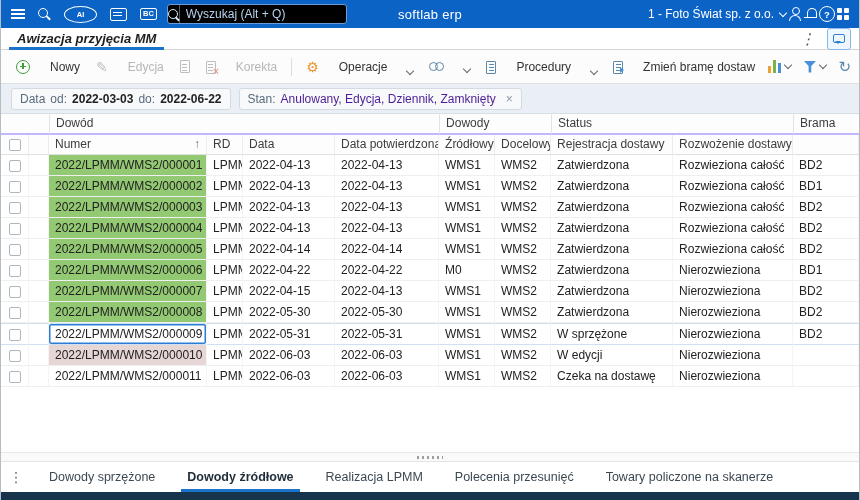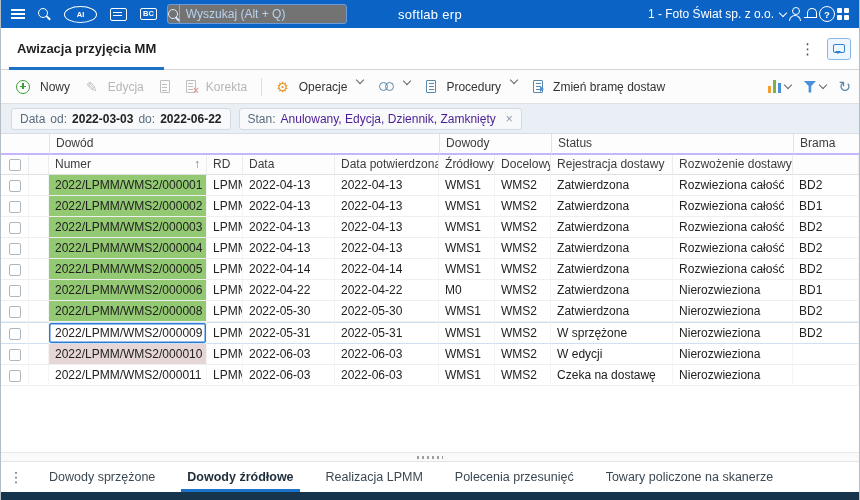--- a/index.html
+++ b/index.html
@@ -17,52 +17,52 @@
   .tb-cluster { display:flex; align-items:center; gap:13px; }
   .burger { width:14px; height:10px; border-top:2px solid #fff; border-bottom:2px solid #fff; position:relative; }
   .burger::before { content:""; position:absolute; left:0; right:0; top:2px; height:2px; background:#fff; }
   .mag { position:relative; width:13px; height:13px; display:inline-block; color:#fff; }
   .mag::before { content:""; position:absolute; width:8px; height:8px; border:1.5px solid currentColor; border-radius:50%; left:0; top:0; }
   .mag::after { content:""; position:absolute; width:5px; height:1.5px; background:currentColor; transform:rotate(45deg); left:7.5px; top:9.5px; }
   .ai-badge { width:33px; height:17px; border:1px solid #fff; border-radius:50%; font-size:7.5px; display:flex; align-items:center; justify-content:center; font-weight:bold; }
   .card-ico { width:17px; height:13px; border:1.3px solid #fff; border-radius:2px; position:relative; }
   .card-ico::before { content:""; position:absolute; left:2px; top:3px; width:9px; height:1.3px; background:#fff; box-shadow:0 3px 0 #fff; }
   .bc-badge { border:1px solid #fff; border-radius:2px; font-size:7.5px; font-weight:bold; padding:1px 2px; line-height:1; }
-  .tb-search { width:180px; height:20px; margin-left:10px; background:#737373; border:1px solid #6a9dd8; border-radius:3px; display:flex; align-items:center; overflow:hidden; }
+  .tb-search { width:180px; height:20px; margin-left:10px; background:#000000; border:1px solid #6a9dd8; border-radius:3px; display:flex; align-items:center; overflow:hidden; }
   .tb-search .s-ico { width:22px; height:100%; display:flex; align-items:center; justify-content:center; border-right:1px solid rgba(255,255,255,0.35); }
   .tb-search .s-ico .mag { width:11px; height:11px; color:#d9e8fa; }
   .tb-search input { flex:1; border:none; background:transparent; outline:none; color:#e8f1fb; font-size:12px; padding:0 6px; font-family:"Liberation Sans", sans-serif; }
   .tb-search input::placeholder { color:#b9d2ef; }
   .brand { position:absolute; left:50%; transform:translateX(-50%); font-size:13px; letter-spacing:0.3px; }
   .tb-right { margin-left:auto; display:flex; align-items:center; gap:2px; }
   .company { display:flex; align-items:center; gap:6px; font-size:12px; }
   .chev { width:6px; height:6px; border-right:1.4px solid currentColor; border-bottom:1.4px solid currentColor; transform:rotate(45deg); display:inline-block; margin-top:-3px; }
   .person { position:relative; width:14px; height:14px; }
   .person::before { content:""; position:absolute; top:0; left:4px; width:6px; height:6px; border:1.4px solid #fff; border-radius:50%; }
   .person::after { content:""; position:absolute; bottom:0; left:1px; width:10px; height:5px; border:1.4px solid #fff; border-bottom:none; border-radius:7px 7px 0 0; }
   .bell { position:relative; width:13px; height:13px; }
   .bell::before { content:""; position:absolute; top:0; left:2.5px; width:8px; height:8px; border:1.4px solid #fff; border-bottom:none; border-radius:5px 5px 0 0; }
   .bell::after { content:""; position:absolute; top:9px; left:0; width:13px; height:1.4px; background:#fff; }
   .help { width:16px; height:16px; border:1.3px solid #fff; border-radius:50%; font-size:9.5px; display:flex; align-items:center; justify-content:center; font-weight:bold; }
   .gridico { width:12px; height:12px; display:grid; grid-template-columns:1fr 1fr; gap:2px; }
   .gridico i { background:#fff; border-radius:1px; }
 
   
-  .tabrow { height:42px; display:flex; align-items:center; background:#fff; border-bottom:1px solid #d5d5d5; padding:0 8px; flex:0 0 auto; }
+  .tabrow { height:22px; display:flex; align-items:center; background:#fff; border-bottom:1px solid #d5d5d5; padding:0 8px; flex:0 0 auto;font-style:italic; }
   .wtab { height:100%; display:flex; align-items:center; padding:0 8px; font-weight:bold; font-size:13px; color:#1f1f1f; position:relative; }
   .wtab::after { content:""; position:absolute; left:0; right:0; bottom:-1px; height:3px; background:#1a73c8; }
   .tabrow-right { margin-left:auto; display:flex; align-items:center; gap:12px; }
   .vdots { color:#555; font-size:15px; line-height:1; }
   .chat-btn { width:24px; height:22px; border:1px solid #8cb8e8; background:#eef6ff; border-radius:3px; display:flex; align-items:center; justify-content:center; }
   .chat-bubble { position:relative; width:12px; height:9px; border:1.5px solid #2f80d0; border-radius:2px; }
   .chat-bubble::after { content:""; position:absolute; left:1px; bottom:-5px; border:3px solid transparent; border-top-color:#2f80d0; }
 
   
   .toolbar { height:34px; display:flex; align-items:center; padding:0 8px; gap:2px; background:#fcfcfc; border-bottom:1px solid #e0e0e0; flex:0 0 auto; }
-  .tbtn { display:flex; align-items:flex-start; gap:10px; padding:4px 7px; border-radius:3px; color:#333; white-space:nowrap; }
+  .tbtn { display:flex; align-items:flex-end; gap:20px; padding:4px 7px; border-radius:3px; color:#333; white-space:nowrap; }
   .tbtn.disabled { color:#b6b6b6; }
   .sep { width:1px; height:18px; background:#ddd; margin:0 5px; }
   .plus-c { width:14px; height:14px; border:1.5px solid #3f9c35; border-radius:50%; position:relative; }
   .plus-c::before { content:""; position:absolute; left:2.5px; top:5px; width:6px; height:1.5px; background:#3f9c35; }
   .plus-c::after { content:""; position:absolute; left:5px; top:2.5px; width:1.5px; height:6px; background:#3f9c35; }
   .glyph { font-size:14px; line-height:1; }
   .pencil { color:#bcbcbc; }
   .gear-o { color:#e8972e; }
   .doc { width:10px; height:13px; border:1.3px solid currentColor; border-radius:1px; position:relative; display:inline-block; }
   .doc::before { content:""; position:absolute; left:1.5px; top:2.5px; width:5px; height:1px; background:currentColor; box-shadow:0 3px 0 currentColor, 0 6px 0 currentColor; }
@@ -350,20 +350,33 @@
       <td>2022-04-22</td>
       <td>M0</td>
       <td>WMS2</td>
       <td>Zatwierdzona</td>
       <td>Nierozwieziona</td>
       <td>BD1</td>
     </tr>
           <tr>
       <td class="c-check"><span class="checkbox"></span></td>
       <td class="c-marker"></td>
+      <td class="numer st-green">2022/LPMM/WMS2/000007</td>
+      <td>LPMM</td>
+      <td>2022-04-15</td>
+      <td>2022-04-13</td>
+      <td>WMS1</td>
+      <td>WMS2</td>
+      <td>Zatwierdzona</td>
+      <td>Nierozwieziona</td>
+      <td>BD2</td>
+    </tr>
+          <tr>
+      <td class="c-check"><span class="checkbox"></span></td>
+      <td class="c-marker"></td>
       <td class="numer st-green">2022/LPMM/WMS2/000008</td>
       <td>LPMM</td>
       <td>2022-05-30</td>
       <td>2022-05-30</td>
       <td>WMS1</td>
       <td>WMS2</td>
       <td>Zatwierdzona</td>
       <td>Nierozwieziona</td>
       <td>BD2</td>
     </tr>

